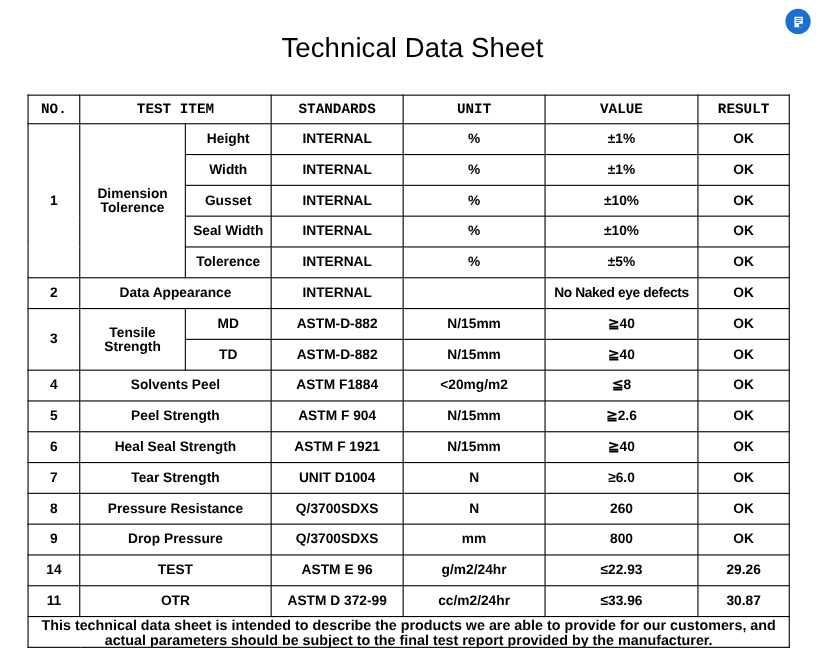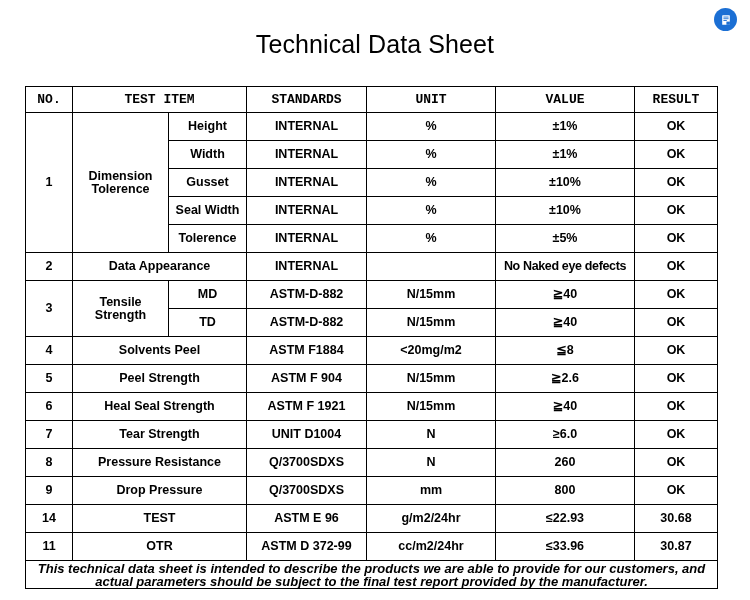--- a/index.html
+++ b/index.html
@@ -99,21 +99,21 @@
   
   .note-cell {
     text-align: left;
     font-weight: normal;
     font-size: 13px;
     line-height: 17.5px;
     padding: 5px 6px 6px 6px;
     height: 44px;
     vertical-align: top;
   }
-  .note-cell span { display: block; font-style: italic; }
+  .note-cell span { display: block; }
 </style>
 </head>
 <body>
 
 <div class="badge-icon">
   <svg width="14" height="14" viewBox="0 0 14 14" aria-hidden="true">
     <rect x="3.2" y="2.2" width="7.6" height="9.6" rx="0.6" fill="#ffffff"></rect>
     <rect x="4.4" y="3.6" width="5.2" height="0.9" fill="#1b6fd4"></rect>
     <rect x="4.4" y="5.3" width="5.2" height="0.9" fill="#1b6fd4"></rect>
     <rect x="4.4" y="7.0" width="3.4" height="0.9" fill="#1b6fd4"></rect>
@@ -258,21 +258,21 @@
       <td class="norm">mm</td>
       <td class="norm">800</td>
       <td class="norm">OK</td>
     </tr>
     <tr>
       <td>14</td>
       <td colspan="2">TEST</td>
       <td class="norm">ASTM E 96</td>
       <td class="norm">g/m2/24hr</td>
       <td class="norm">≤22.93</td>
-      <td class="norm">30.68</td>
+      <td class="norm">29.26</td>
     </tr>
     <tr>
       <td>11</td>
       <td colspan="2">OTR</td>
       <td class="norm">ASTM D 372-99</td>
       <td class="norm">cc/m2/24hr</td>
       <td class="norm">≤33.96</td>
       <td class="norm">30.87</td>
     </tr>
 

